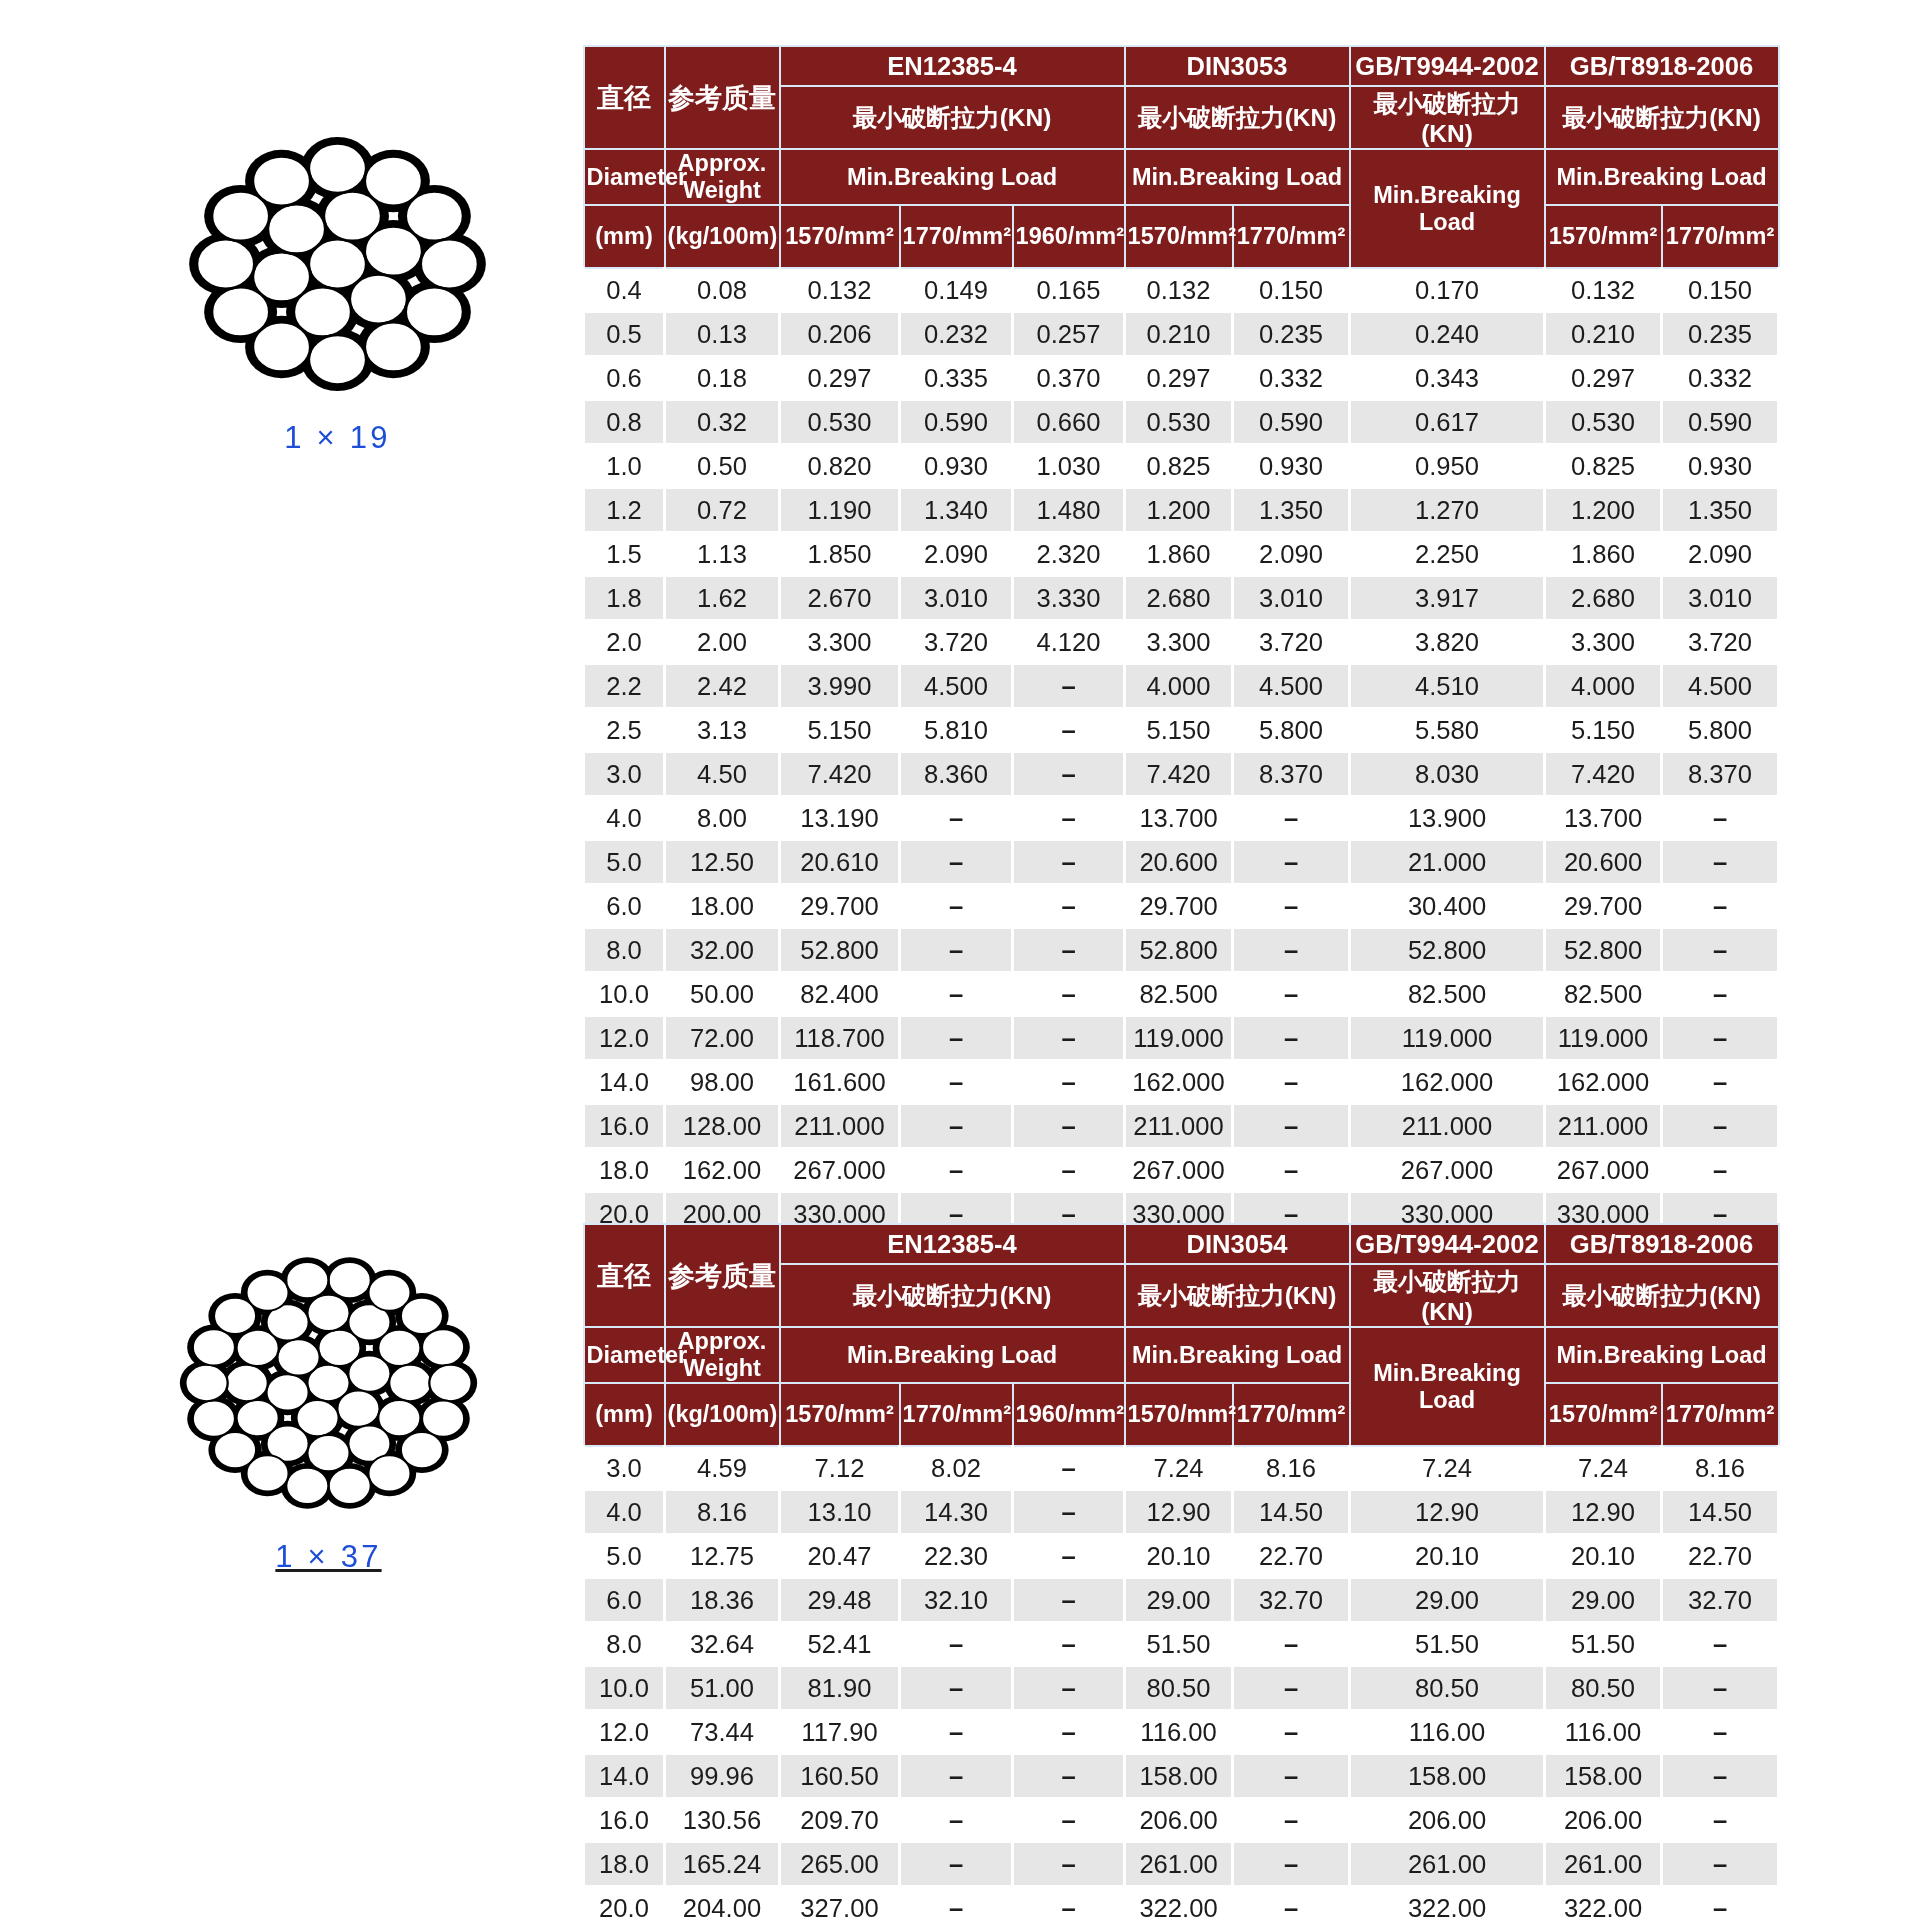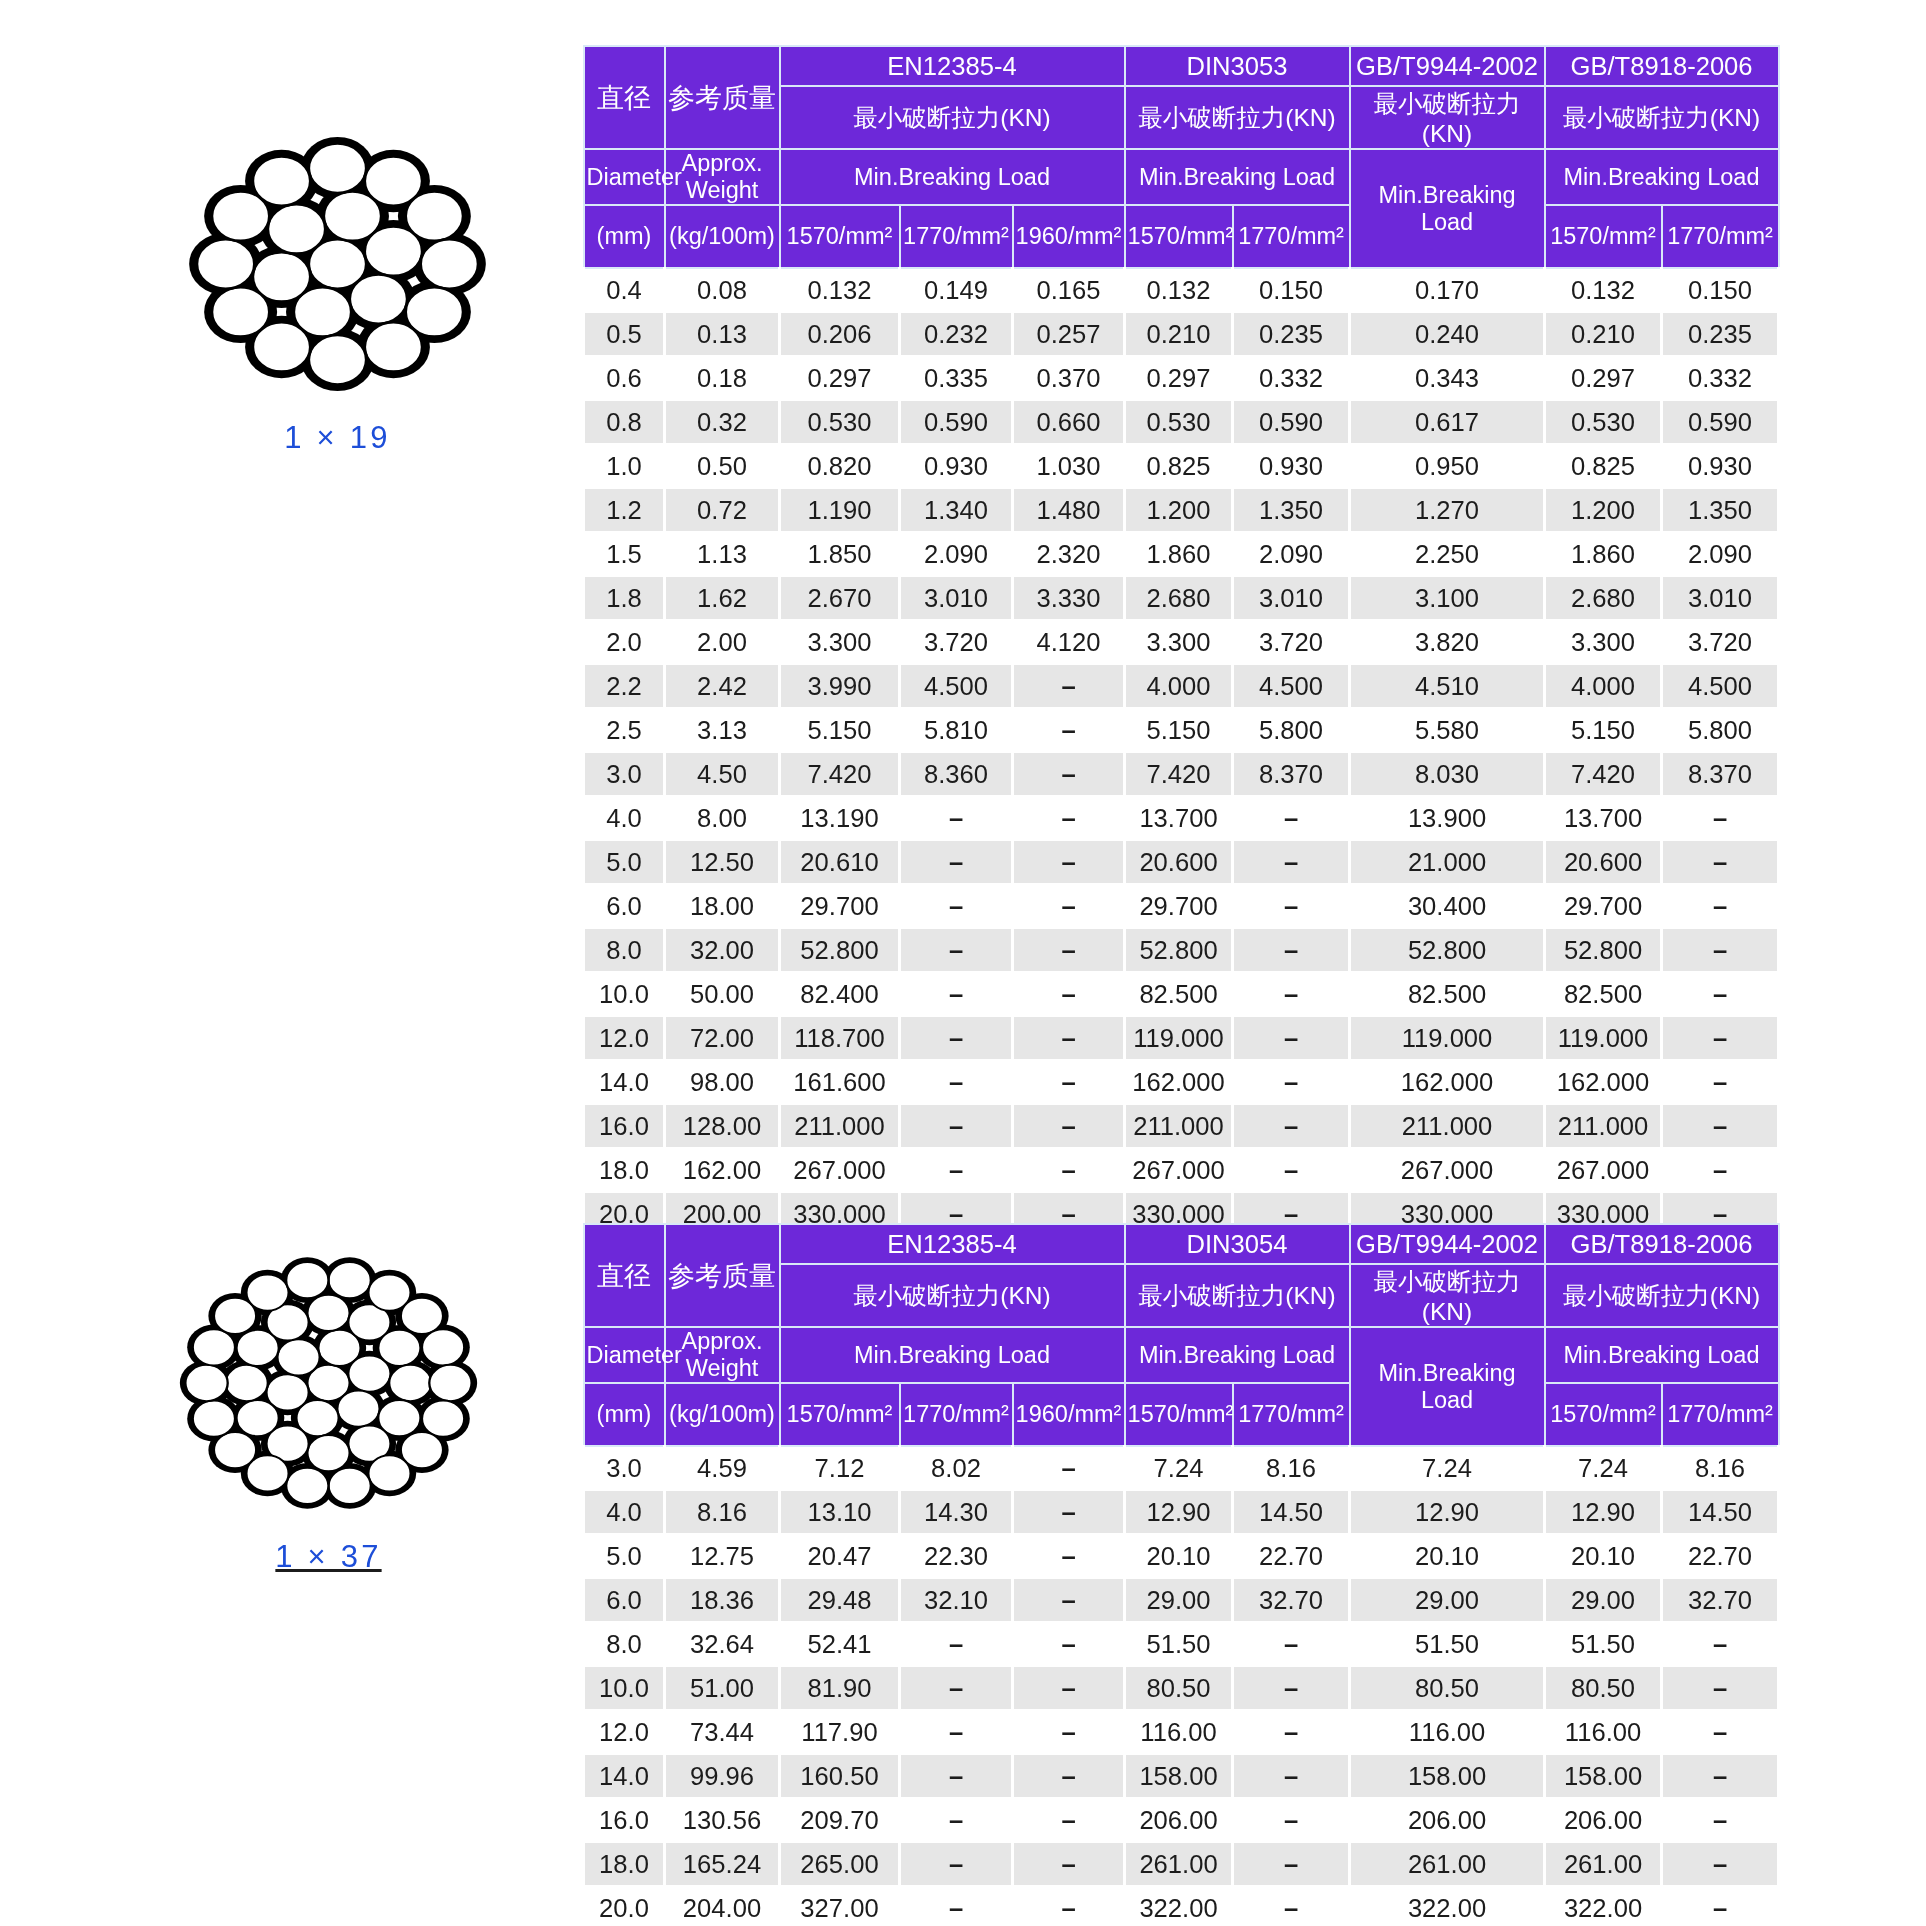--- a/index.html
+++ b/index.html
@@ -19,21 +19,21 @@
   .figure-label { margin-top:28px; font-size:31px; letter-spacing:3.2px; color:#1d4ed8; }
 
   
   .table-wrap { position:absolute; }
   .table-wrap.t1 { left:582px; top:45px; }
   .table-wrap.t2 { left:582px; top:1223px; }
 
   table.spec { border-collapse:collapse; table-layout:fixed; width:1194px; }
 
   table.spec th {
-    background:#6d28d9; color:#ffffff; font-weight:normal;
+    background:#7f1d1d; color:#ffffff; font-weight:bold;
     text-align:center; vertical-align:middle;
     border:2.1px solid #d9e8f7;
     padding:0 2.1px;
   }
   tr.hA th { height:40px; }
   tr.hB th { height:40px; }
   tr.hC th { height:44px; }
   tr.hD th { height:63px; }
 
   th.zh   { font-size:27px; }
@@ -317,21 +317,21 @@
             <td>2.090</td>
           </tr>
           <tr>
             <td>1.8</td>
             <td>1.62</td>
             <td>2.670</td>
             <td>3.010</td>
             <td>3.330</td>
             <td>2.680</td>
             <td>3.010</td>
-            <td>3.100</td>
+            <td>3.917</td>
             <td>2.680</td>
             <td>3.010</td>
           </tr>
           <tr>
             <td>2.0</td>
             <td>2.00</td>
             <td>3.300</td>
             <td>3.720</td>
             <td>4.120</td>
             <td>3.300</td>

